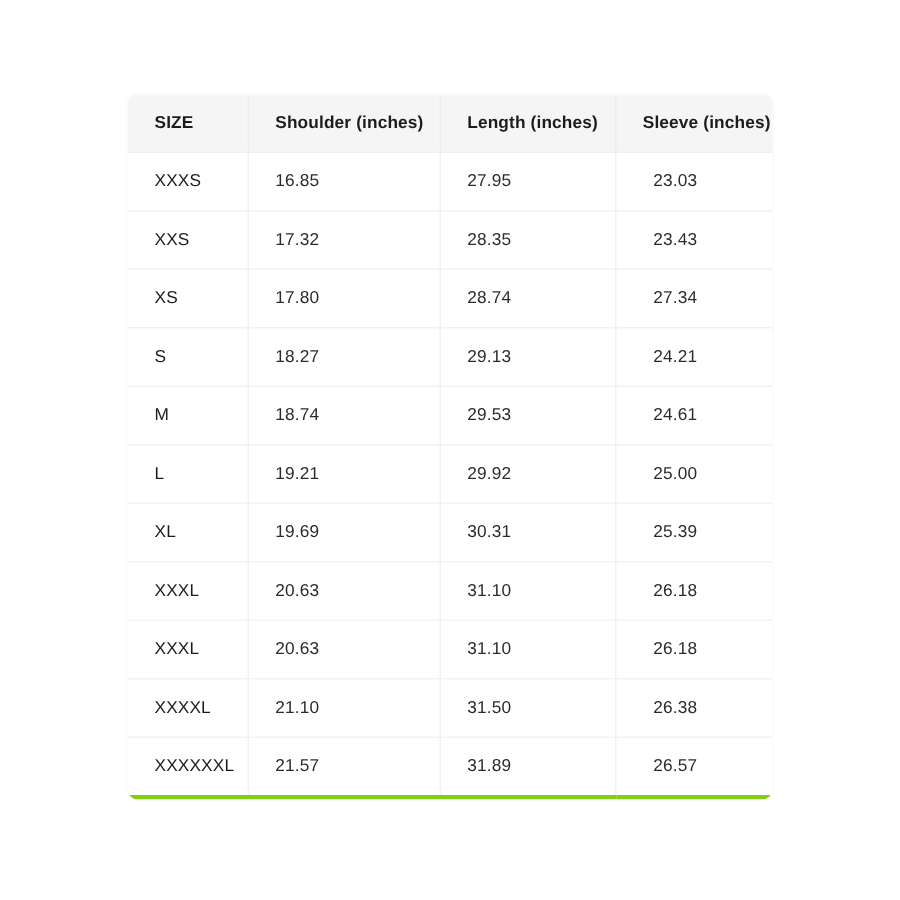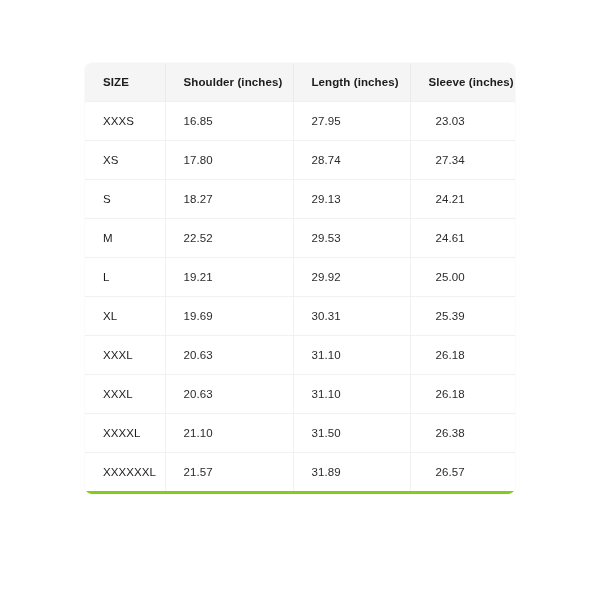--- a/index.html
+++ b/index.html
@@ -97,34 +97,40 @@
         </tr>
       </thead>
       <tbody>
         <tr>
           <td class="size-cell">XXXS</td>
           <td>16.85</td>
           <td>27.95</td>
           <td>23.03</td>
         </tr>
         <tr>
+          <td class="size-cell">XXS</td>
+          <td>17.32</td>
+          <td>28.35</td>
+          <td>23.43</td>
+        </tr>
+        <tr>
           <td class="size-cell">XS</td>
           <td>17.80</td>
           <td>28.74</td>
           <td>27.34</td>
         </tr>
         <tr>
           <td class="size-cell">S</td>
           <td>18.27</td>
           <td>29.13</td>
           <td>24.21</td>
         </tr>
         <tr>
           <td class="size-cell">M</td>
-          <td>22.52</td>
+          <td>18.74</td>
           <td>29.53</td>
           <td>24.61</td>
         </tr>
         <tr>
           <td class="size-cell">L</td>
           <td>19.21</td>
           <td>29.92</td>
           <td>25.00</td>
         </tr>
         <tr>

